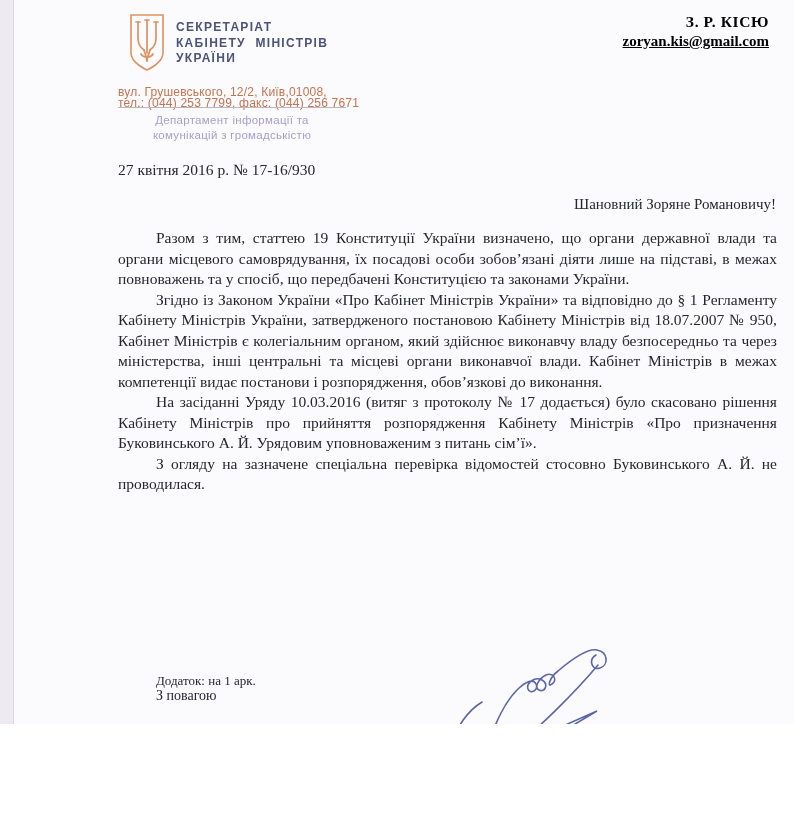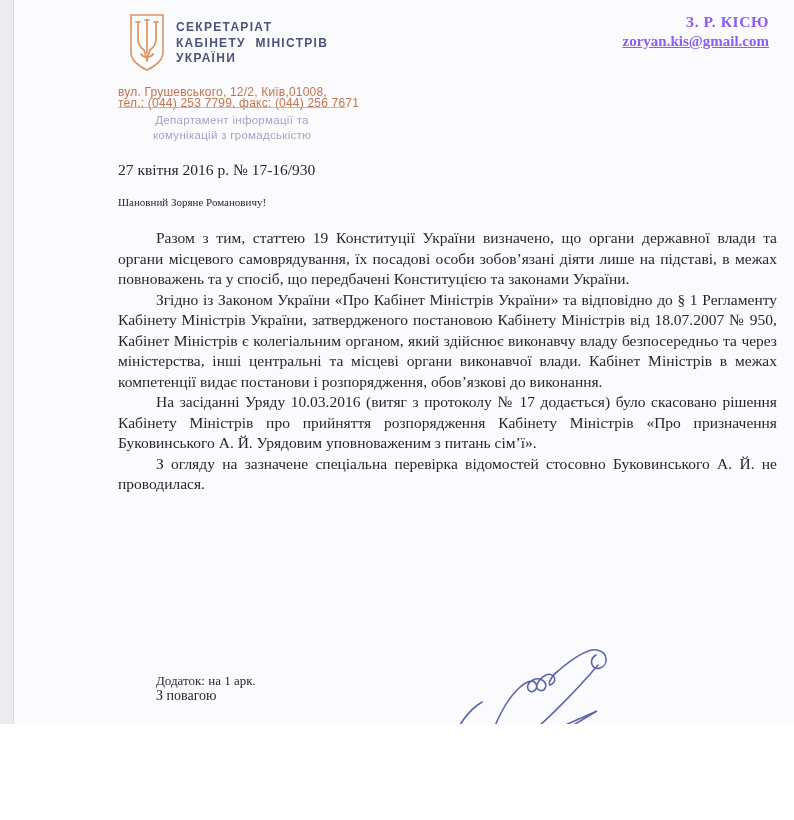--- a/index.html
+++ b/index.html
@@ -28,26 +28,26 @@
     font-family:"Liberation Sans", sans-serif;
     font-size:12px; color:#c4744e; line-height:11px; letter-spacing:0.2px;
   }
   .lh-rule { position:absolute; left:118px; top:107px; width:228px; height:1px; background:#bab6c3; }
   .department {
     position:absolute; left:112px; top:113px; width:240px; text-align:center;
     font-family:"Liberation Sans", sans-serif;
     font-size:11.5px; color:#a89fc6; line-height:15px; letter-spacing:0.3px;
   }
   
-  .addressee { position:absolute; right:25px; top:13px; text-align:right; font-weight:bold; color:#8b5cf6; }
+  .addressee { position:absolute; right:25px; top:13px; text-align:right; font-weight:bold; color:#000000; }
   .addressee .name { font-size:15.5px; letter-spacing:0.6px; }
   .addressee .email { font-size:15px; text-decoration:underline; margin-top:2px;margin-left:39px; }
   
   .refline { position:absolute; left:118px; top:161px; font-size:15.5px; }
-  .salutation { position:absolute; left:118px; top:196px; width:658px; text-align:left; font-size:11px; }
+  .salutation { position:absolute; left:118px; top:196px; width:658px; text-align:right; font-size:15px; }
   .body-text {
     position:absolute; left:118px; top:228px; width:659px;
     font-size:15.5px; line-height:20.5px; text-align:justify;
   }
   .body-text p { margin:0; text-indent:38px; }
   .attachment { position:absolute; left:156px; top:625px; font-size:13px;margin-top:48px; }
   .regards    { position:absolute; left:156px; top:688px; font-size:14px; }
   .signer-title {
     position:absolute; left:118px; top:727px;
     font-weight:bold; font-size:15.5px; line-height:22px; color:#1e1e27;

